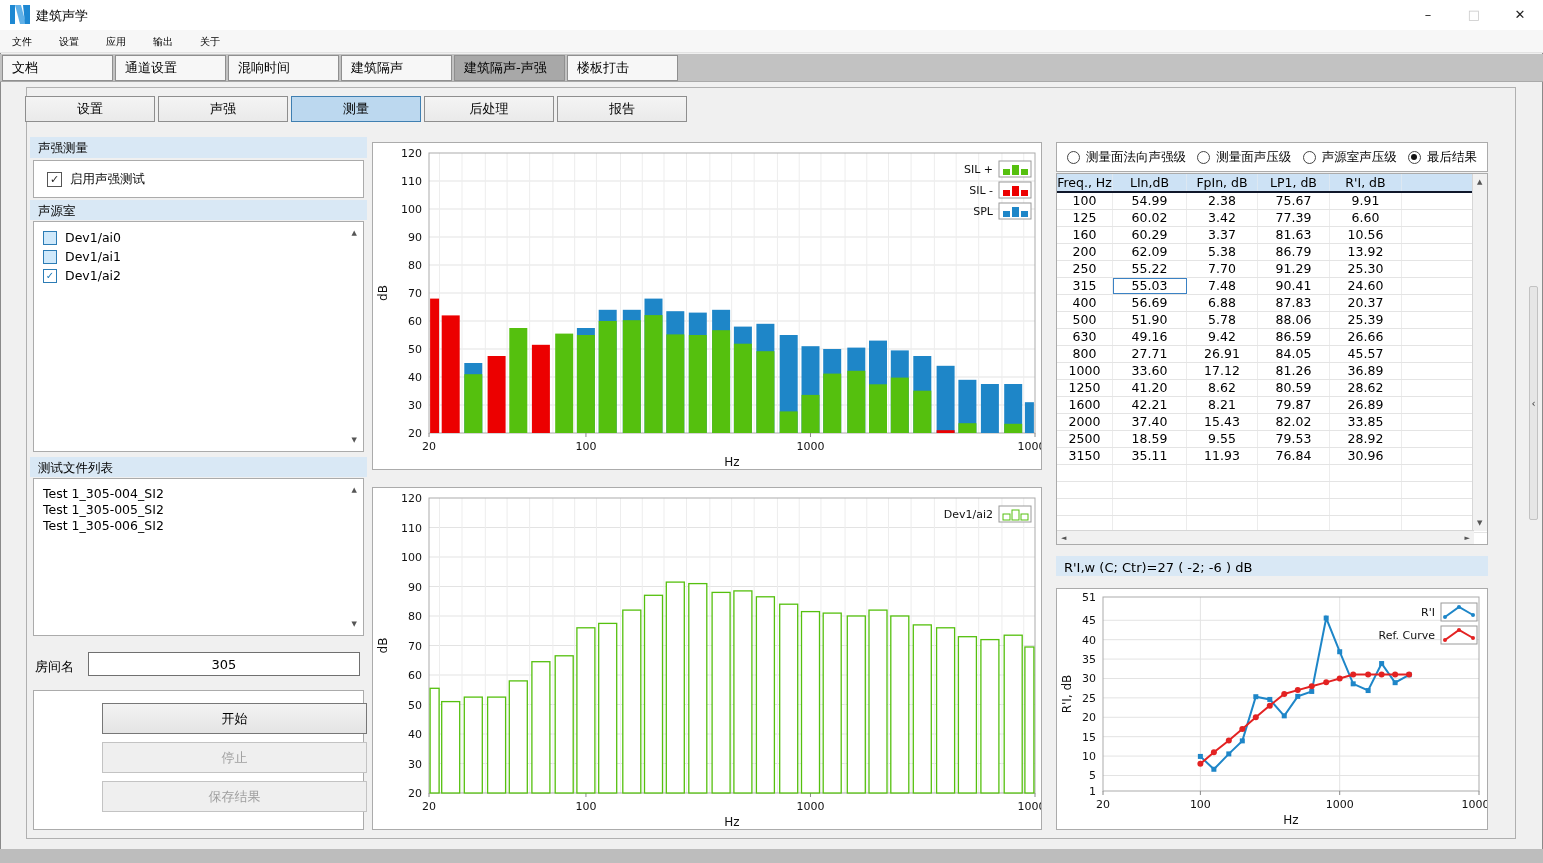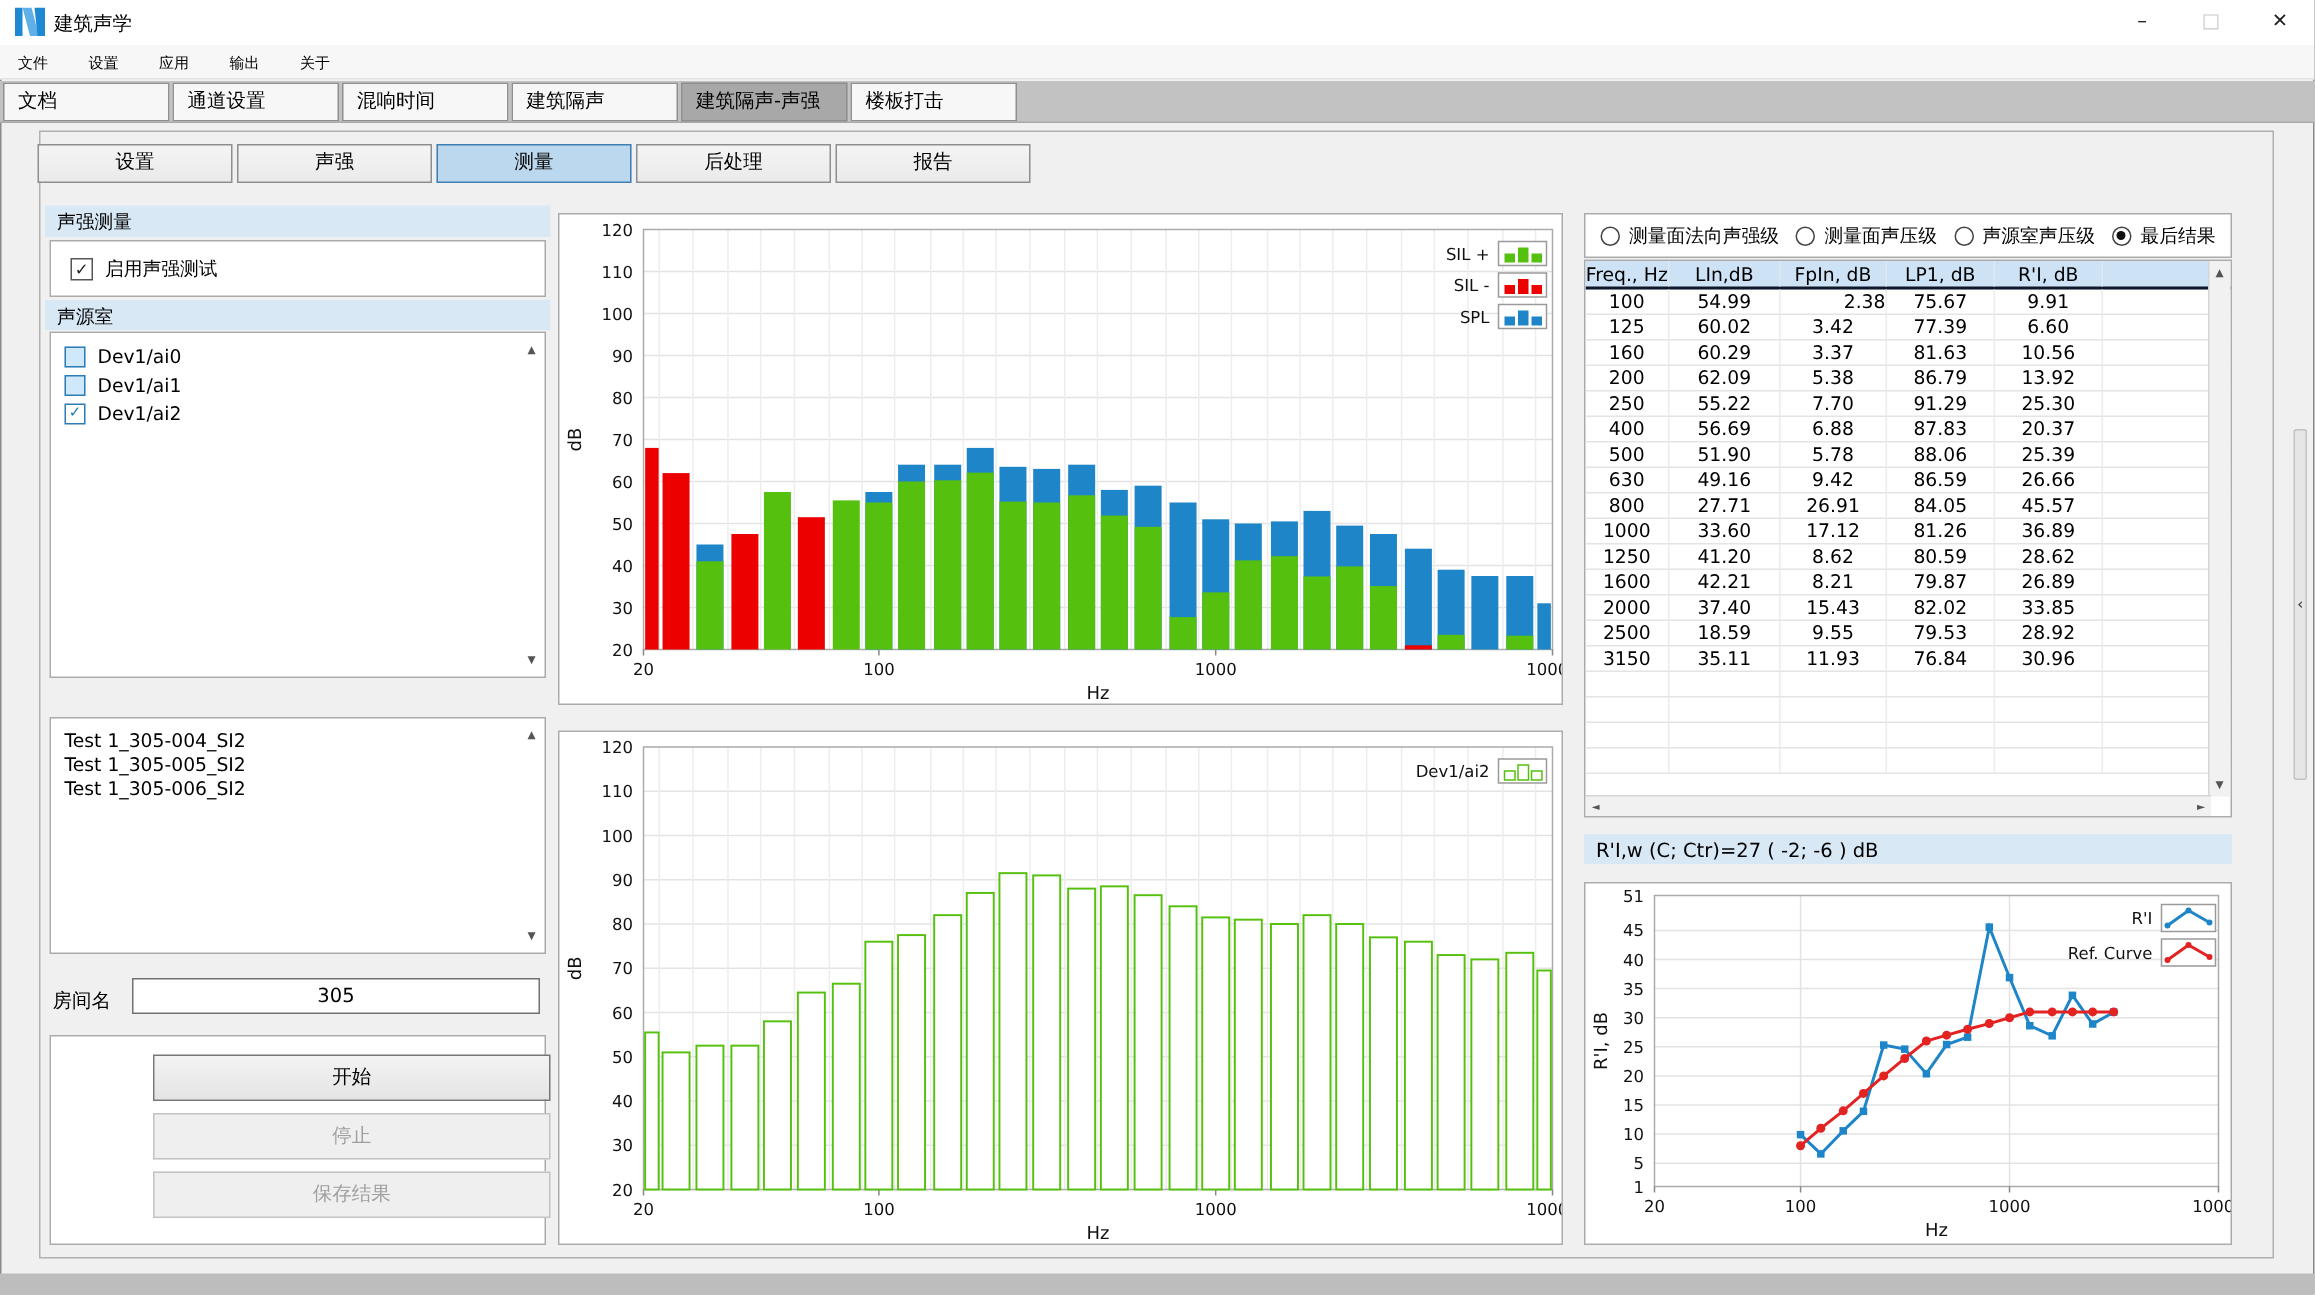--- a/index.html
+++ b/index.html
@@ -132,20 +132,21 @@
       <div class="cbrow listitem" style="height: 19px;">
         <span class="cb-small"></span>
         <span class="cb-label">Dev1/ai1</span>
       </div>
       <div class="cbrow listitem" style="height: 19px;">
         <span class="cb-small checked">✓</span>
         <span class="cb-label">Dev1/ai2</span>
       </div>
     </div>
 
+  <div class="grouphdr" style="left:30px;top:457px;width:337px;height:20px;">测试文件列表</div>
 
   <div class="whitebox" style="left:33px;top:478px;width:331px;height:158px;padding-top:6px;" id="testFileList">
     <span class="scrollarrow" style="right:6px;top:7px;">▲</span>
     <span class="scrollarrow" style="right:6px;bottom:7px;">▼</span>
   <div class="listitem" style="height: 16px;">Test 1_305-004_SI2</div>
       <div class="listitem" style="height: 16px;">Test 1_305-005_SI2</div>
       <div class="listitem" style="height: 16px;">Test 1_305-006_SI2</div>
     </div>
 
   <span class="fieldlabel" style="left:35px;top:658px;">房间名</span>
@@ -401,21 +402,21 @@
         <span class="th" style="width: 56px;">Freq., Hz</span>
         <span class="th" style="width: 74px;">LIn,dB</span>
         <span class="th" style="width: 71px;">FpIn, dB</span>
         <span class="th" style="width: 72px;">LP1, dB</span>
         <span class="th" style="width: 72px;">R'I, dB</span>
         <span class="th" style="width: 72px;"></span>
       </div>
       <div class="trow">
         <span class="td" style="width: 56px;">100</span>
         <span class="td" style="width: 74px;">54.99</span>
-        <span class="td" style="width: 71px; text-align: right;">2.38</span>
+        <span class="td" style="width: 71px;">2.38</span>
         <span class="td" style="width: 72px;">75.67</span>
         <span class="td" style="width: 72px;">9.91</span>
         <span class="td" style="width: 72px;"></span>
       </div>
       <div class="trow">
         <span class="td" style="width: 56px;">125</span>
         <span class="td" style="width: 74px;">60.02</span>
         <span class="td" style="width: 71px;">3.42</span>
         <span class="td" style="width: 72px;">77.39</span>
         <span class="td" style="width: 72px;">6.60</span>
@@ -436,20 +437,28 @@
         <span class="td" style="width: 72px;">86.79</span>
         <span class="td" style="width: 72px;">13.92</span>
         <span class="td" style="width: 72px;"></span>
       </div>
       <div class="trow">
         <span class="td" style="width: 56px;">250</span>
         <span class="td" style="width: 74px;">55.22</span>
         <span class="td" style="width: 71px;">7.70</span>
         <span class="td" style="width: 72px;">91.29</span>
         <span class="td" style="width: 72px;">25.30</span>
+        <span class="td" style="width: 72px;"></span>
+      </div>
+      <div class="trow">
+        <span class="td" style="width: 56px;">315</span>
+        <span class="td sel" style="width: 74px;">55.03</span>
+        <span class="td" style="width: 71px;">7.48</span>
+        <span class="td" style="width: 72px;">90.41</span>
+        <span class="td" style="width: 72px;">24.60</span>
         <span class="td" style="width: 72px;"></span>
       </div>
       <div class="trow">
         <span class="td" style="width: 56px;">400</span>
         <span class="td" style="width: 74px;">56.69</span>
         <span class="td" style="width: 71px;">6.88</span>
         <span class="td" style="width: 72px;">87.83</span>
         <span class="td" style="width: 72px;">20.37</span>
         <span class="td" style="width: 72px;"></span>
       </div>

